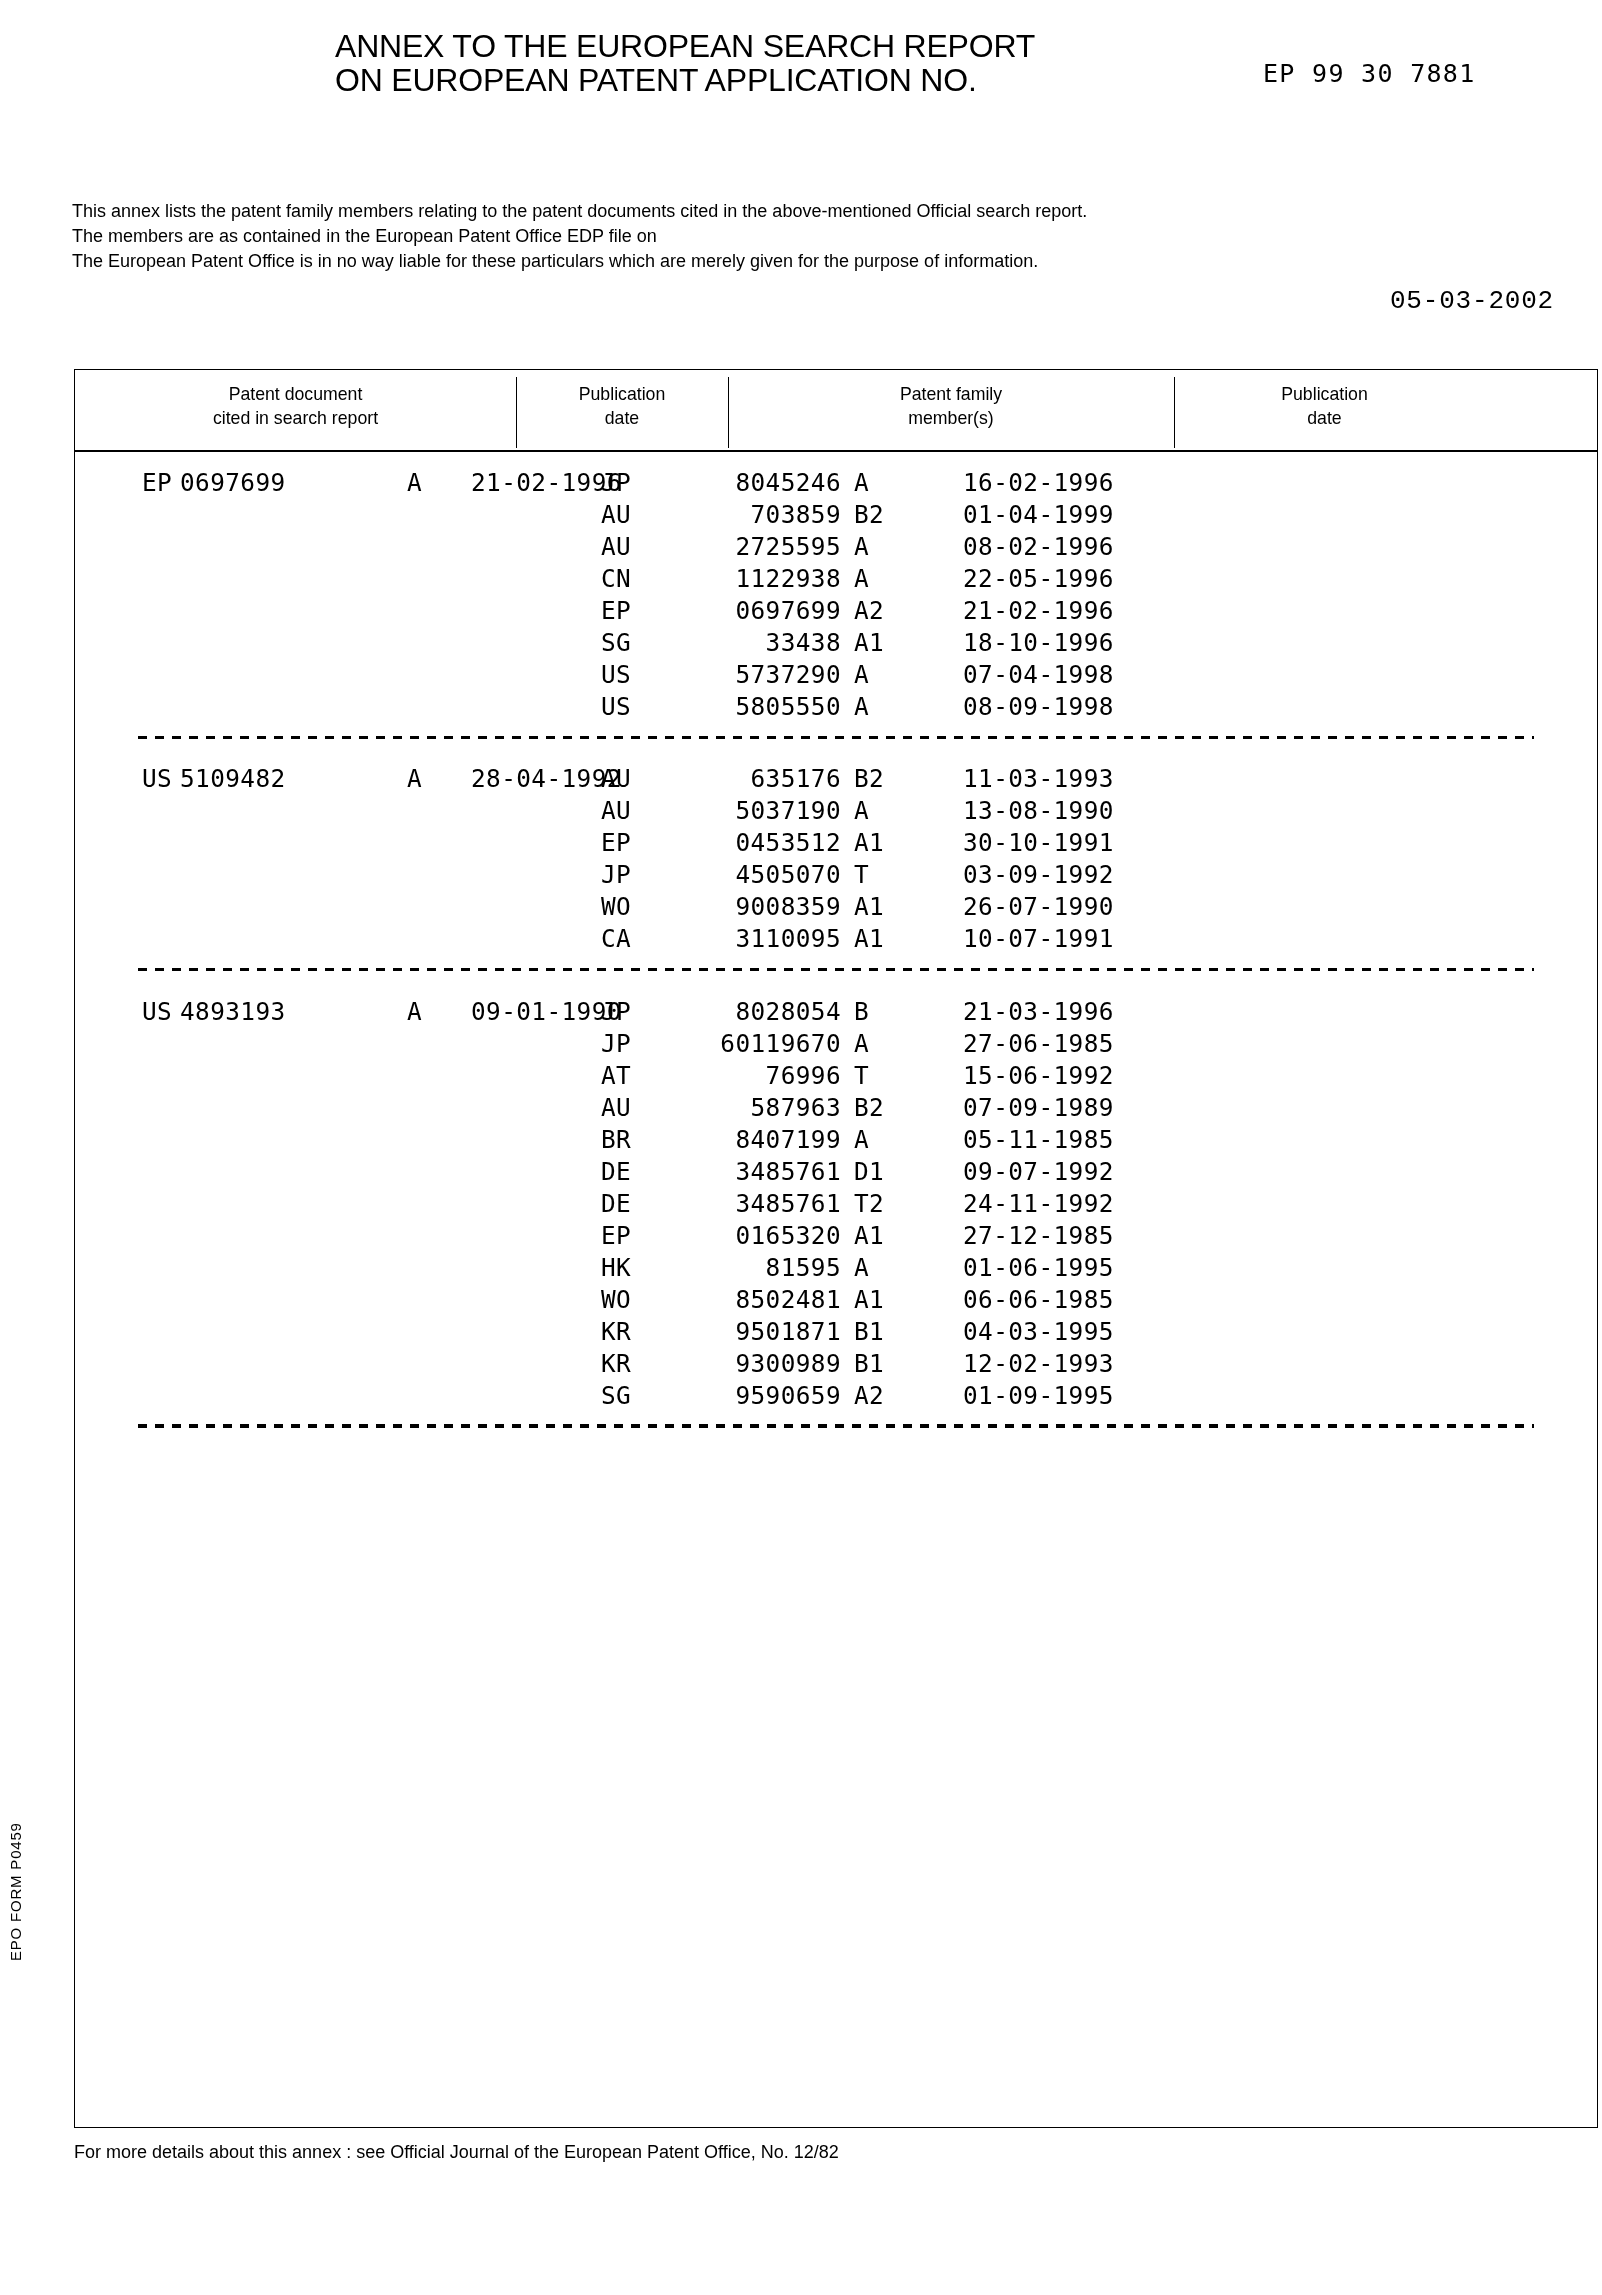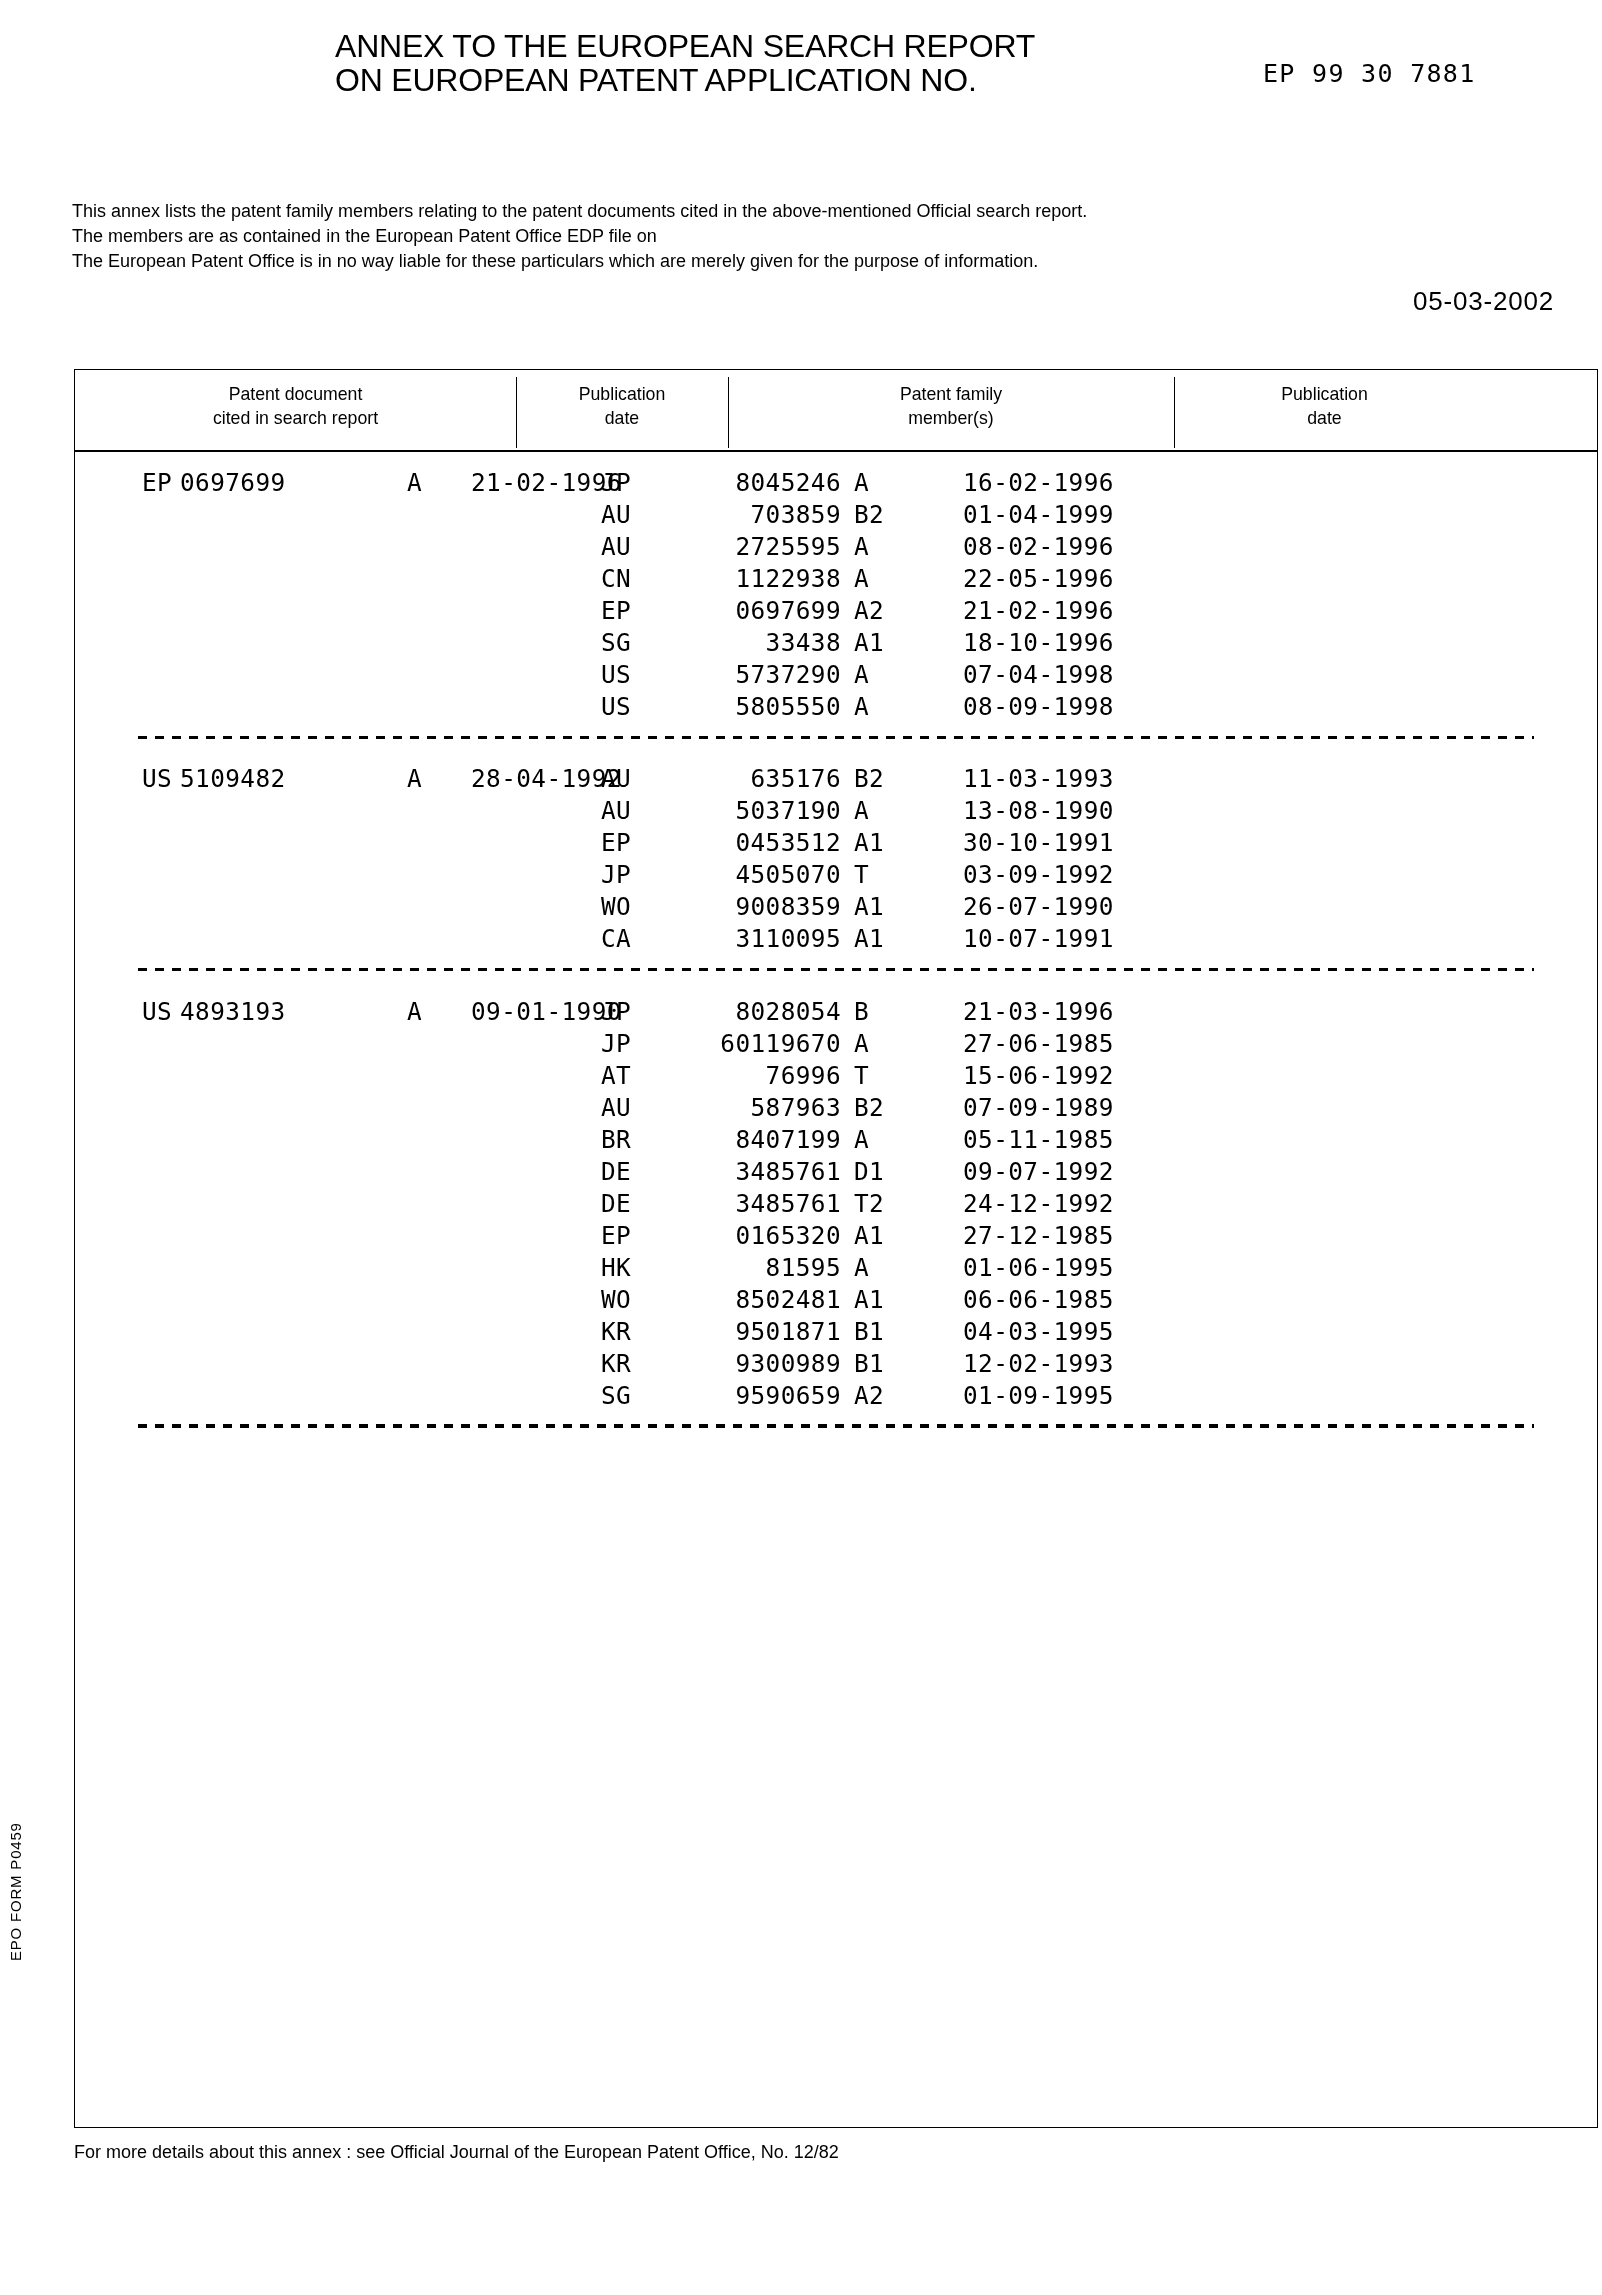--- a/index.html
+++ b/index.html
@@ -54,21 +54,21 @@
     width: 1482px;
     font-size: 18px;
     line-height: 25px;
   }
   .intro div { white-space: nowrap; }
 
   .annex-date {
     position: absolute;
     right: 49px;
     top: 286px;
-    font-family: Liberation Sans, sans-serif;
+    font-family: Liberation Mono, monospace;
     font-size: 26px;
     letter-spacing: 0.8px;
     white-space: nowrap;
   }
 
   
   .table-frame {
     position: absolute;
     left: 74px;
     top: 369px;
@@ -365,21 +365,21 @@
         <div class="row">
           <span class="m-cc">DE</span>
           <span class="m-num">3485761</span>
           <span class="m-kind">D1</span>
           <span class="m-date">09-07-1992</span>
         </div>
         <div class="row">
           <span class="m-cc">DE</span>
           <span class="m-num">3485761</span>
           <span class="m-kind">T2</span>
-          <span class="m-date">24-12-1992</span>
+          <span class="m-date">24-11-1992</span>
         </div>
         <div class="row">
           <span class="m-cc">EP</span>
           <span class="m-num">0165320</span>
           <span class="m-kind">A1</span>
           <span class="m-date">27-12-1985</span>
         </div>
         <div class="row">
           <span class="m-cc">HK</span>
           <span class="m-num">81595</span>

